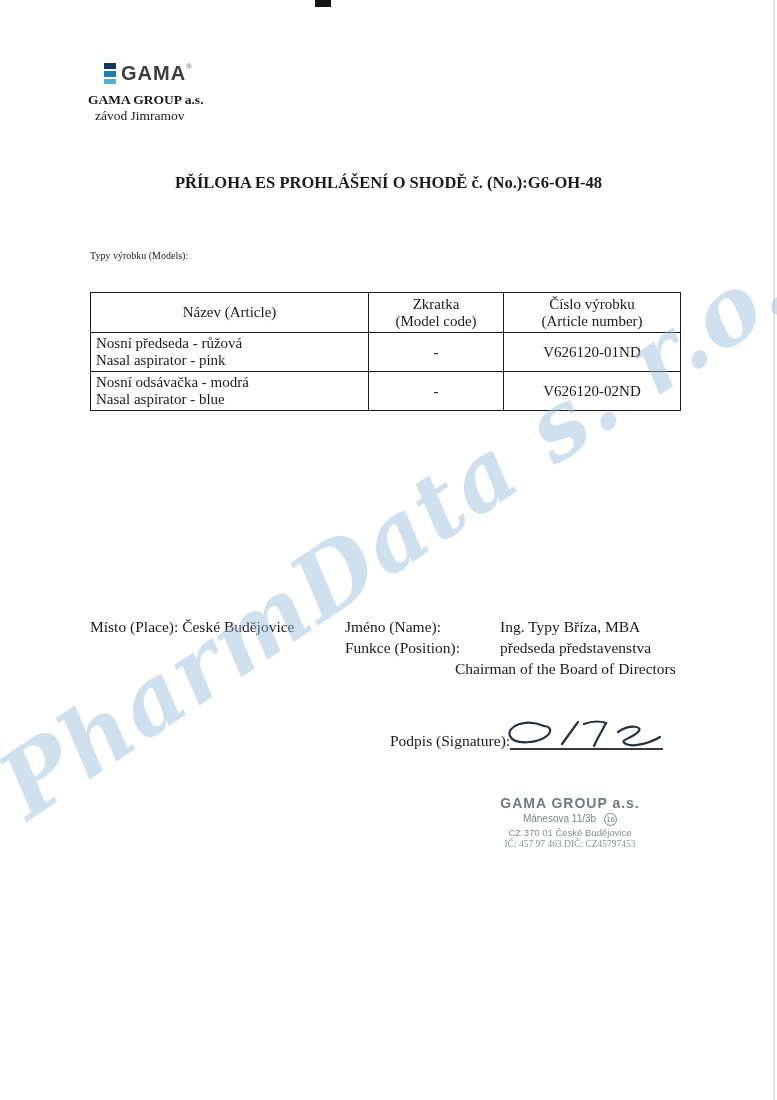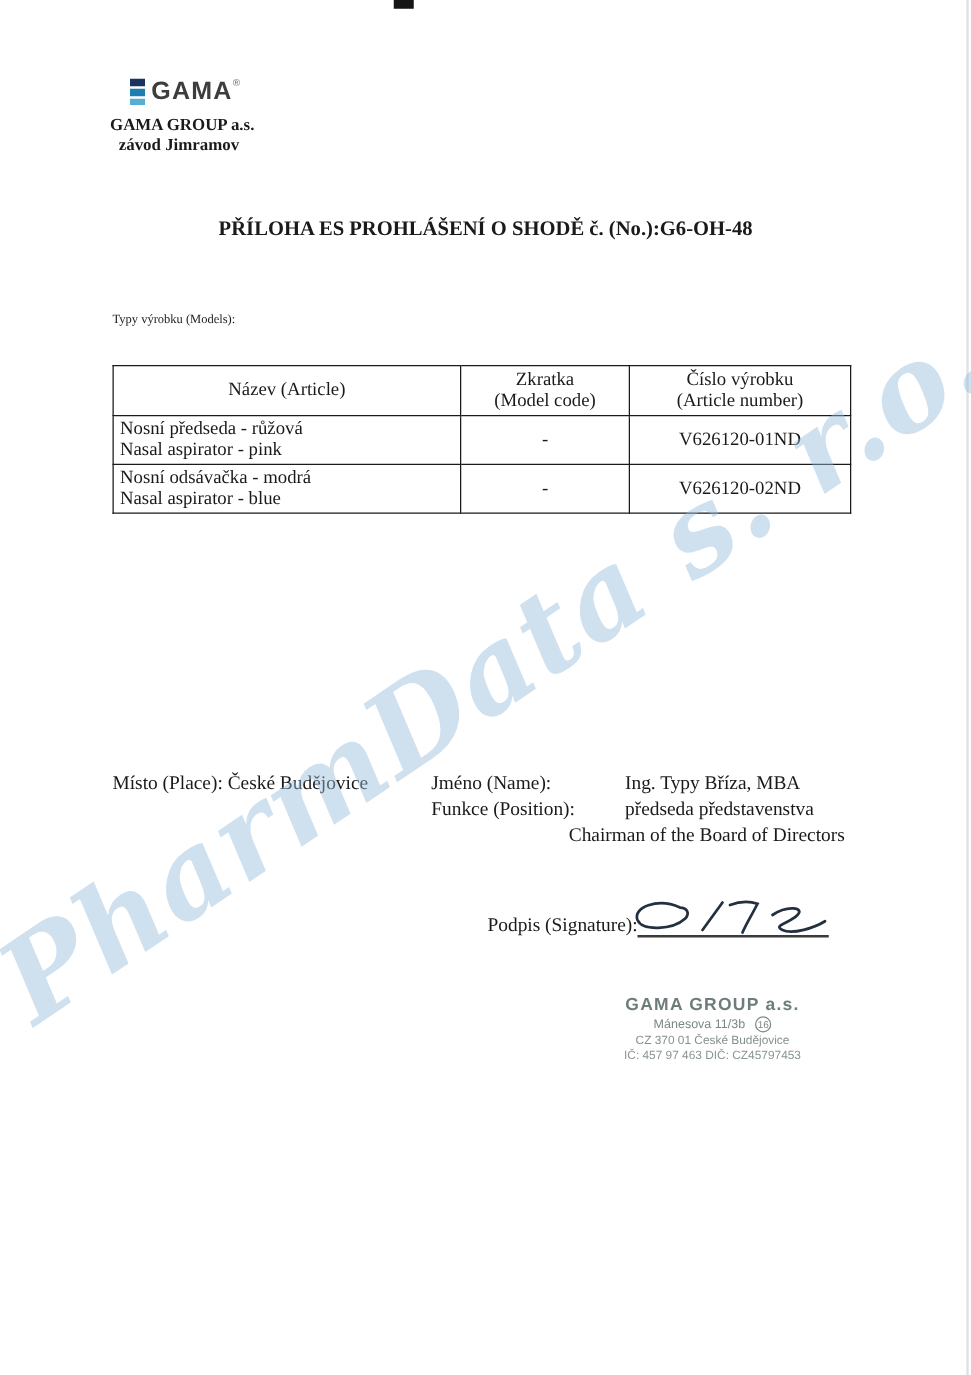--- a/index.html
+++ b/index.html
@@ -24,21 +24,21 @@
   .logo-icon { display: inline-flex; flex-direction: column; gap: 2px; margin-right: 5px; }
   .logo-icon .bar1 { width: 12px; height: 6px; background: #17355f; }
   .logo-icon .bar2 { width: 12px; height: 6px; background: #1d7fae; }
   .logo-icon .bar3 { width: 12px; height: 5px; background: #56aed2; }
   .logo-text {
     font-family: "Liberation Sans", sans-serif;
     font-weight: bold; font-size: 20px; letter-spacing: 1px; color: #3d3d3d;
   }
   .logo-reg { font-family: "Liberation Sans", sans-serif; font-size: 8px; color: #8a8a8a; vertical-align: top; }
   .logo-company { font-weight: bold; font-size: 13.5px; }
-  .logo-plant { font-weight: bold; font-size: 13.5px; margin-left: 7px; }
+  .logo-plant { font-weight: normal; font-size: 13.5px; margin-left: 7px; }
 
   
   .title-block { position: absolute; left: 0; top: 172px; width: 777px; text-align: center; }
   .title-line { font-weight: bold; font-size: 16.5px; line-height: 21px; }
 
   
   .models-label { position: absolute; left: 90px; top: 250px; font-size: 10px; }
 
   
   .models-table { position: absolute; left: 90px; top: 292px; width: 590px; border-collapse: collapse; table-layout: fixed; padding-left: 29px; }
@@ -70,21 +70,21 @@
   .signature-row { position: absolute; left: 390px; top: 730px; font-size: 15.5px; }
   .signature-area { position: relative; display: inline-block; width: 153px; height: 20px; border-bottom: 2px solid #3a3a3a; vertical-align: bottom; }
   .signature-svg { position: absolute; left: -12px; top: -16px; }
 
   
   .stamp { position: absolute; left: 455px; top: 795px; width: 230px; text-align: center; font-family: "Liberation Sans", sans-serif; color: #7b8787; }
   .stamp-company { font-weight: bold; font-size: 14px; letter-spacing: 1px; color: #6e7c7c; margin-bottom: 2px; }
   .stamp-line2 { font-size: 10px; margin-bottom: 1px; }
   .stamp-badge { display: inline-block; width: 13px; height: 13px; line-height: 12px; border: 1px solid #7b8787; border-radius: 50%; font-size: 8px; margin-left: 8px; text-align: center; }
   .stamp-line3 { font-size: 9.5px; margin-bottom: 1px; color: #84908f; }
-  .stamp-line4 { font-size: 9.5px; color: #8a9695; }
+  .stamp-line4 { font-size: 9.5px; color: #8a9695; font-family: Liberation Serif, serif; }
 </style>
 </head>
 <body>
 
 <div class="page">
 
   <div class="artifact-top"></div>
   <div class="scan-edge"></div>
 
   <div class="watermark">PharmData s. r.o.</div>

